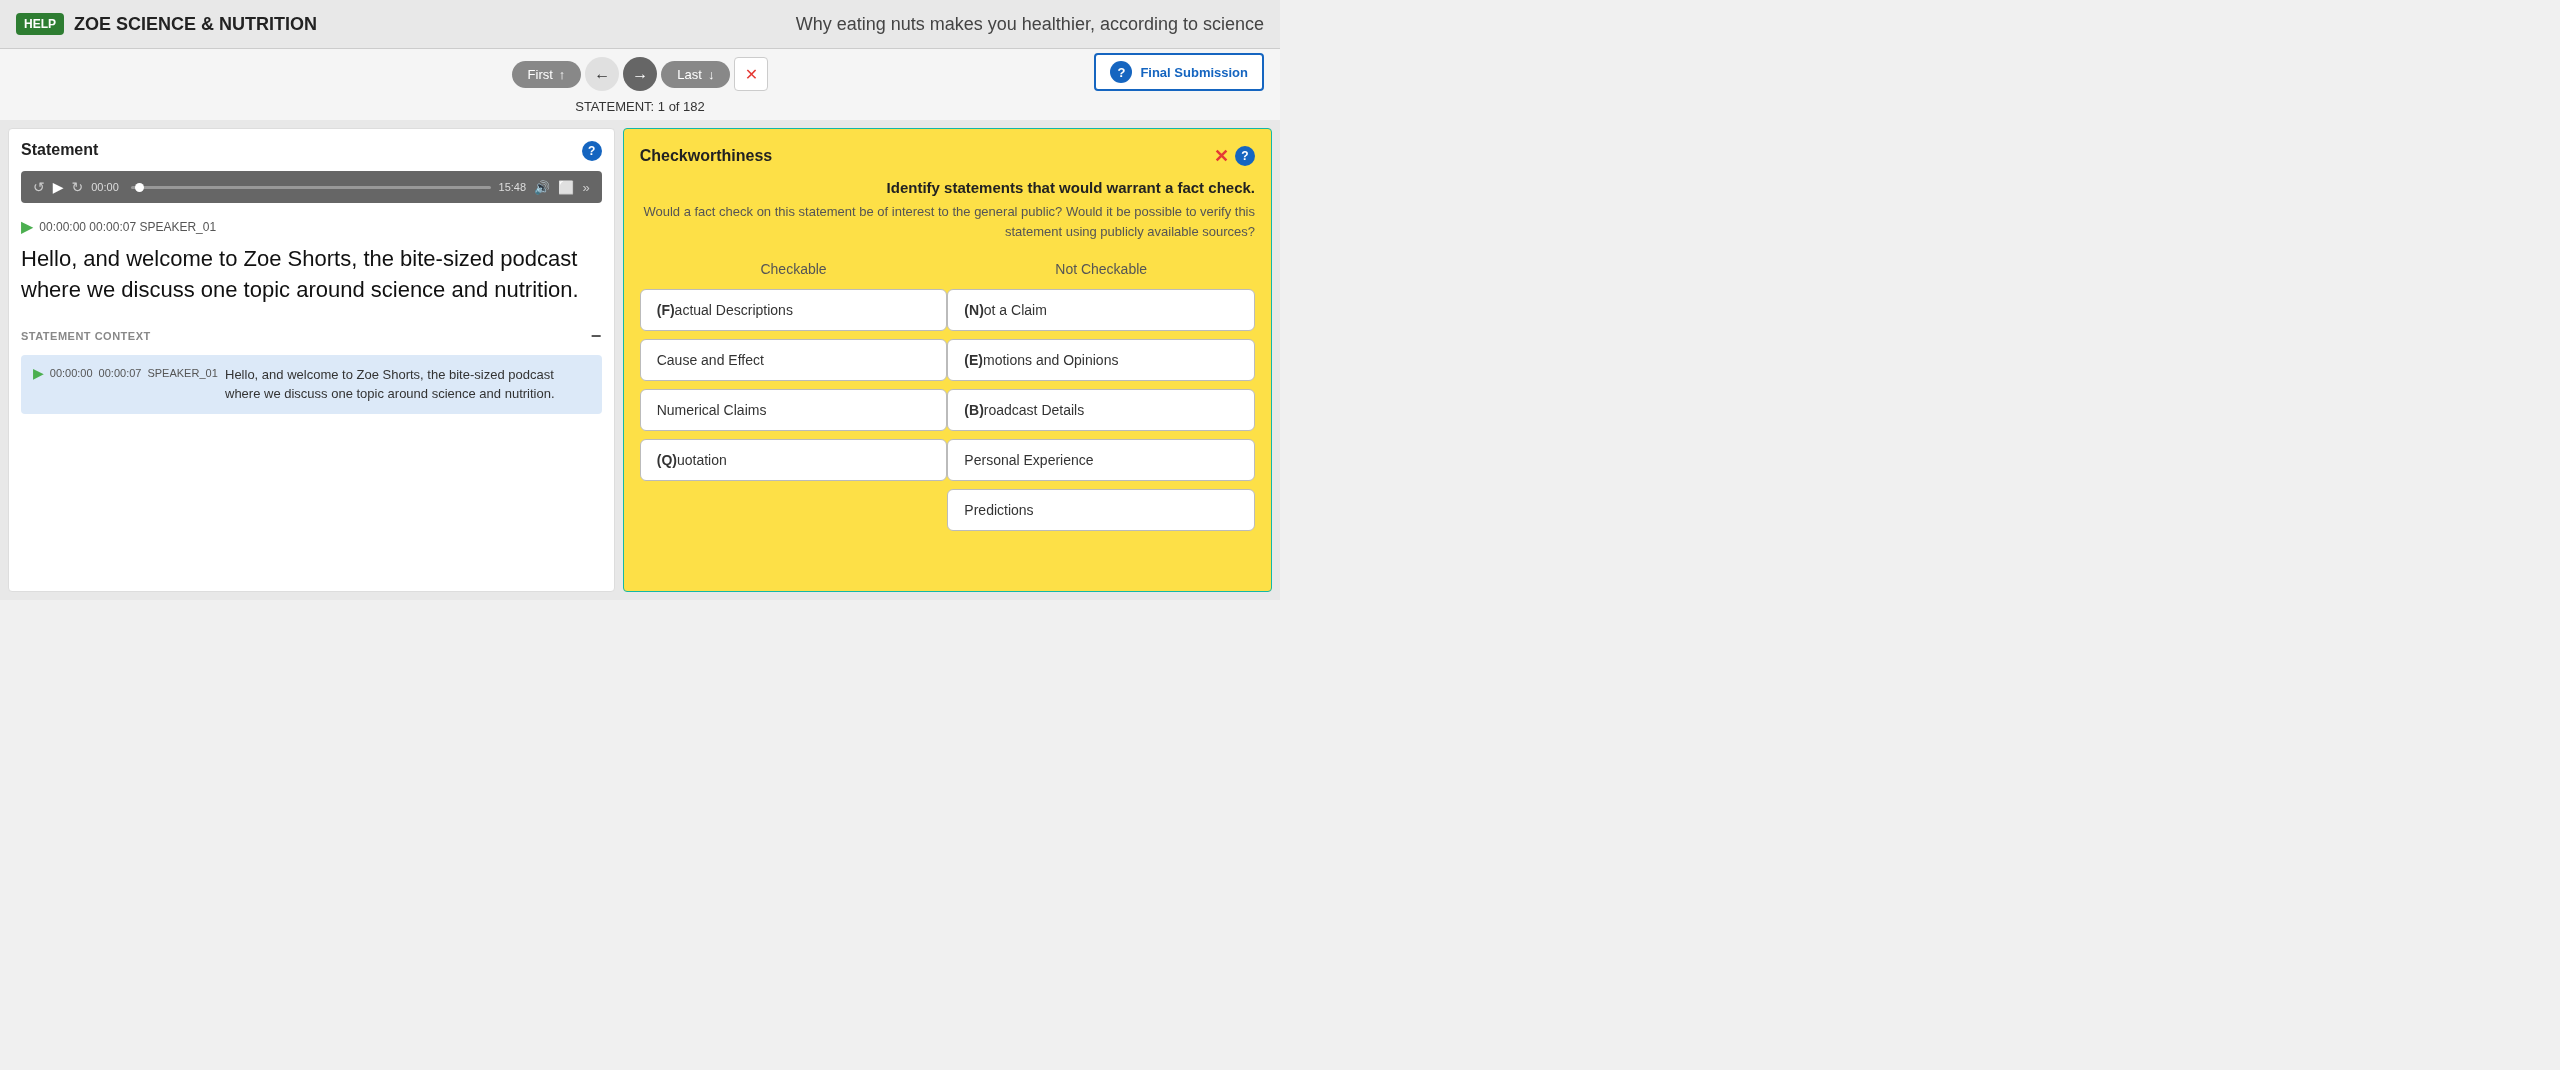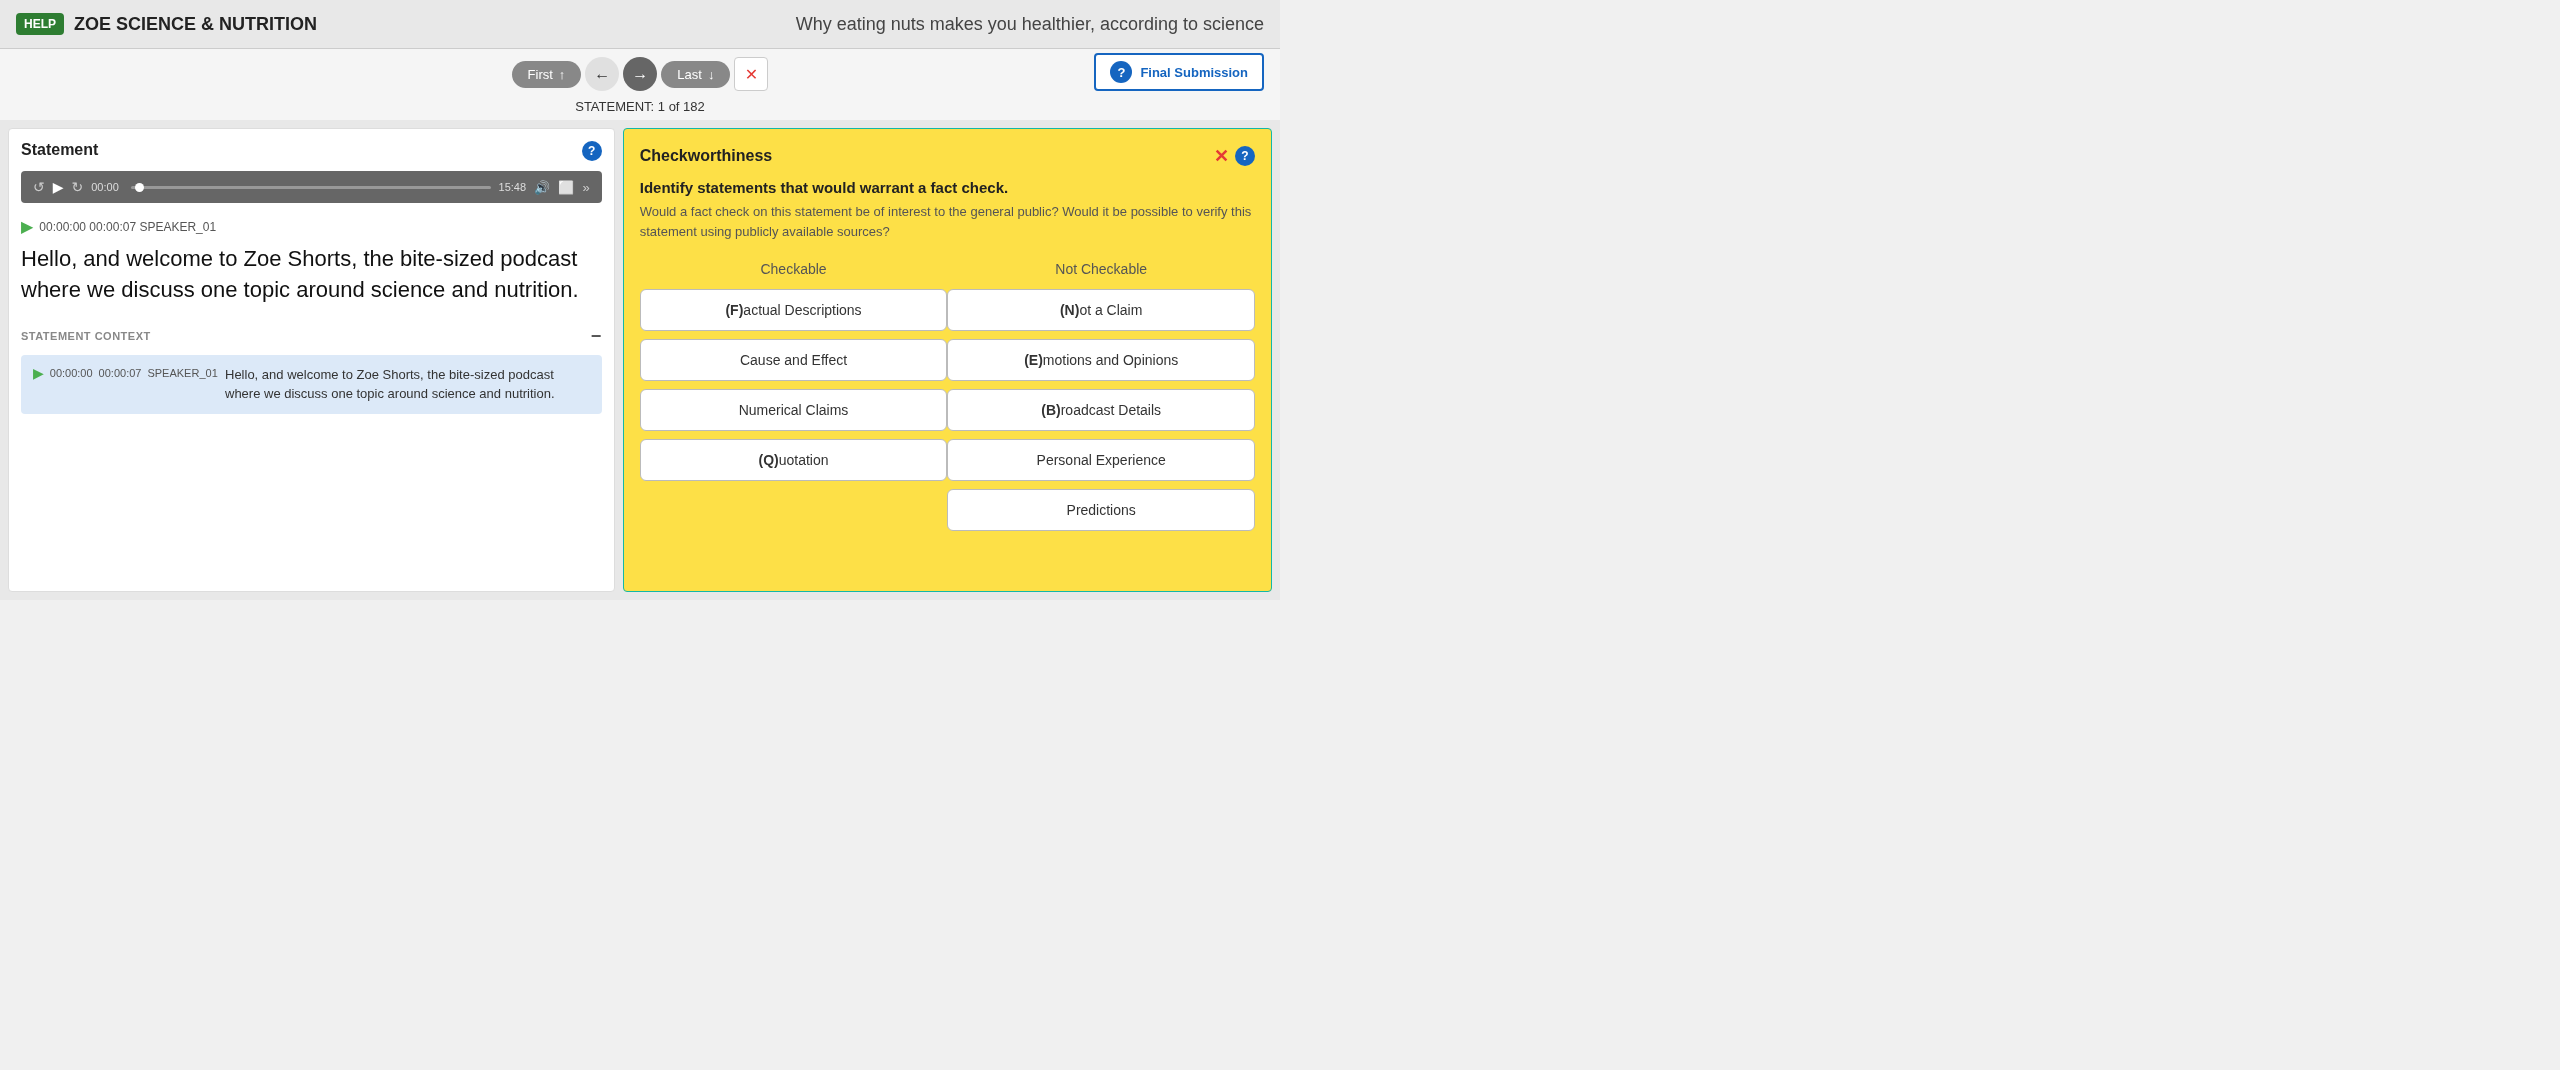--- a/index.html
+++ b/index.html
@@ -323,21 +323,21 @@
       align-items: center;
     }
     .x-btn {
       color: #e53935;
       font-size: 18px;
       font-weight: bold;
       cursor: pointer;
     }
 
     .check-instruction {
-      text-align: left;
+      text-align: right;
       margin-bottom: 6px;
     }
     .check-instruction-title {
       font-size: 15px;
       font-weight: 700;
       color: #222;
       margin-bottom: 6px;
     }
     .check-instruction-sub {
       font-size: 13px;
@@ -357,21 +357,21 @@
       text-align: center;
       font-size: 14px;
       color: #555;
       margin-bottom: 12px;
       font-weight: 400;
     }
     .check-option {
       border: 1.5px solid #bbb;
       border-radius: 6px;
       padding: 12px 16px;
-      text-align: center;
+      text-align: left;
       font-size: 14px;
       font-weight: 500;
       color: #333;
       margin-bottom: 8px;
       cursor: pointer;
       background: white;
       transition: background 0.1s;
     }
     .check-option .key-letter {
       font-weight: 700;

